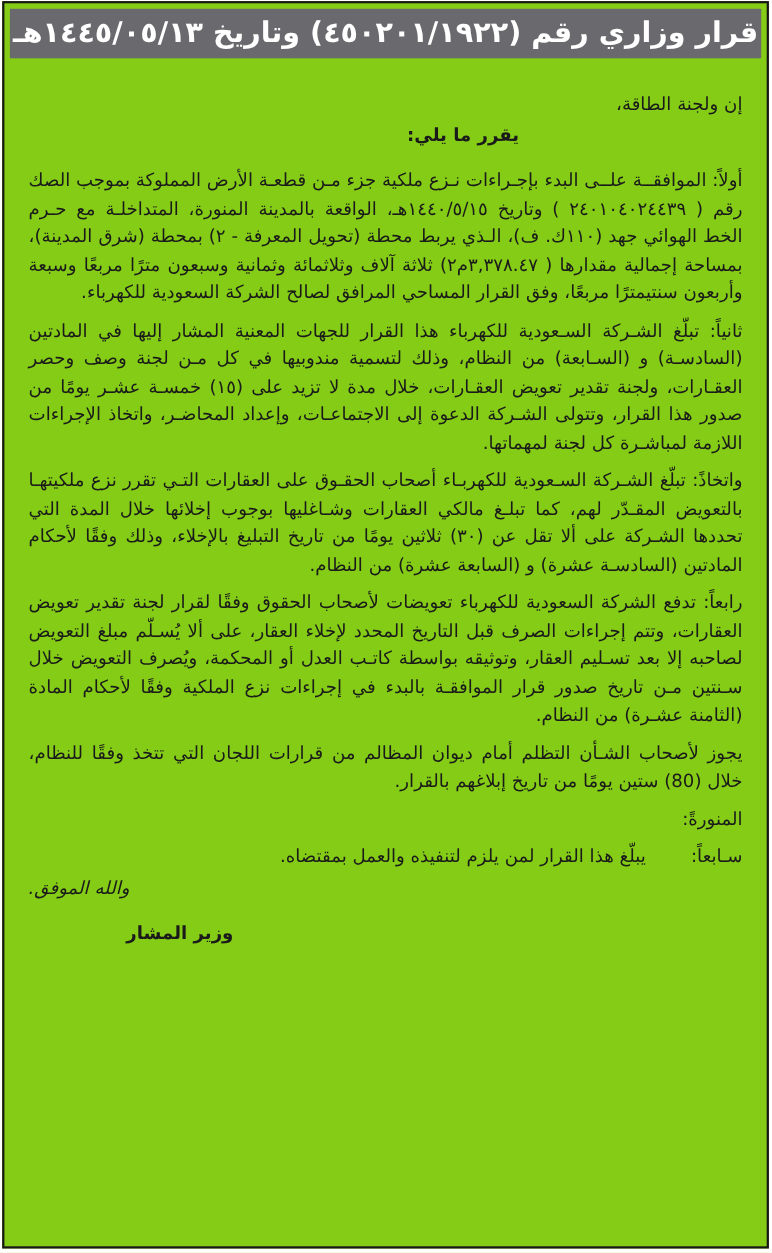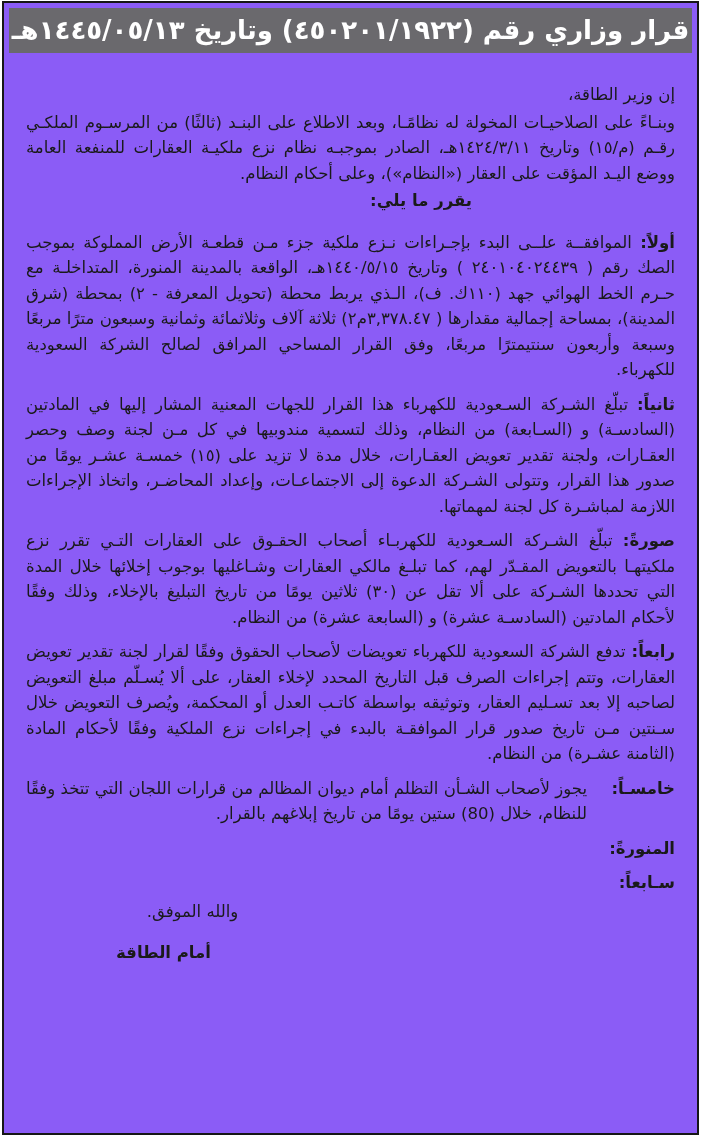--- a/index.html
+++ b/index.html
@@ -2,87 +2,86 @@
 <html lang="ar" dir="rtl"><head>
 <meta charset="utf-8">
 <style>
   html,body{margin:0;padding:0;}
   body{
     width:702px;height:1139px;background:#ffffff;position:relative;
     font-family:"DejaVu Sans", sans-serif;
   }
   .frame{
     position:absolute;left:2px;top:1px;width:693px;height:1130px;
-    border:2px solid #161616;background:#8b5cf6;overflow:hidden;
+    border:2px solid #161616;background:#84cc16;overflow:hidden;
   }
   .banner{
     margin:5px;height:45px;background:#6a696d;color:#ffffff;
     display:flex;align-items:center;justify-content:center;
     font-weight:bold;font-size:26px;line-height:45px;
   }
   .content{
     padding:0 22px;color:#1a1a1a;font-size:16.5px;line-height:25.5px;
     text-align:justify;
   }
   .opener{margin:29px 0 0;text-align:right;}
   .preamble{margin:2px 0 0;}
   .decides{
     margin:2px 0 16px;font-weight:bold;text-align:right;padding-left:0;
     padding-right:203px;text-align:right;
   }
   .item{margin:9px 0 0;}
-  .lbl{font-weight:bold;}
+  .lbl{font-weight:normal;}
   .hang{display:flex;margin:9px 0 0;}
   .hang .lbl{flex:none;min-width:88px;}
   .hang .body{flex:1;text-align:justify;}
-  .blessing{margin:3px 0 16px;text-align:center;padding-right:316px;white-space:nowrap;}
+  .blessing{margin:3px 0 16px;text-align:left;padding-right:316px;white-space:nowrap;font-style:italic;}
   .sig{
     margin:5px auto 0 10px;width:255px;text-align:center;font-weight:bold;
   }
   .sig-title{line-height:26px;}
   .sig-name{line-height:27px;white-space:nowrap;}
 </style>
 </head>
 <body>
 
 <div class="frame">
 
   <div class="banner">
     <span>قرار وزاري رقم (٤٥٠٢٠١/١٩٢٢) وتاريخ ١٤٤٥/٠٥/١٣هـ</span>
   </div>
 
   <div class="content">
 
-    <p class="opener">إن وزير الطاقة،</p>
+    <p class="opener">إن ولجنة الطاقة،</p>
 
-    <p class="preamble">وبنـاءً على الصلاحيـات المخولة له نظامًـا، وبعد الاطلاع على البنـد (ثالثًا) من المرسـوم الملكـي رقـم (م/١٥) وتاريخ ١٤٢٤/٣/١١هـ، الصادر بموجبـه نظام نزع ملكيـة العقارات للمنفعة العامة ووضع اليـد المؤقت على العقار («النظام»)، وعلى أحكام النظام.</p>
 
     <p class="decides">يقرر ما يلي:</p>
 
     <p class="item"><span class="lbl">أولاً:</span> <span>الموافقــة علــى البدء بإجـراءات نـزع ملكية جزء مـن قطعـة الأرض المملوكة بموجب الصك رقم ( ٢٤٠١٠٤٠٢٤٤٣٩ ) وتاريخ ١٤٤٠/٥/١٥هـ، الواقعة بالمدينة المنورة، المتداخلـة مع حـرم الخط الهوائي جهد (١١٠ك. ف)، الـذي يربط محطة (تحويل المعرفة - ٢) بمحطة (شرق المدينة)، بمساحة إجمالية مقدارها ( ٣,٣٧٨.٤٧م٢) ثلاثة آلاف وثلاثمائة وثمانية وسبعون مترًا مربعًا وسبعة وأربعون سنتيمترًا مربعًا، وفق القرار المساحي المرافق لصالح الشركة السعودية للكهرباء.</span></p>
 
     <p class="item"><span class="lbl">ثانياً:</span> <span>تبلّغ الشـركة السـعودية للكهرباء هذا القرار للجهات المعنية المشار إليها في المادتين (السادسـة) و (السـابعة) من النظام، وذلك لتسمية مندوبيها في كل مـن لجنة وصف وحصر العقـارات، ولجنة تقدير تعويض العقـارات، خلال مدة لا تزيد على (١٥) خمسـة عشـر يومًا من صدور هذا القرار، وتتولى الشـركة الدعوة إلى الاجتماعـات، وإعداد المحاضـر، واتخاذ الإجراءات اللازمة لمباشـرة كل لجنة لمهماتها.</span></p>
 
-    <p class="item"><span class="lbl">صورةً:</span> <span>تبلّغ الشـركة السـعودية للكهربـاء أصحاب الحقـوق على العقارات التـي تقرر نزع ملكيتهـا بالتعويض المقـدّر لهم، كما تبلـغ مالكي العقارات وشـاغليها بوجوب إخلائها خلال المدة التي تحددها الشـركة على ألا تقل عن (٣٠) ثلاثين يومًا من تاريخ التبليغ بالإخلاء، وذلك وفقًا لأحكام المادتين (السادسـة عشرة) و (السابعة عشرة) من النظام.</span></p>
+    <p class="item"><span class="lbl">واتخاذً:</span> <span>تبلّغ الشـركة السـعودية للكهربـاء أصحاب الحقـوق على العقارات التـي تقرر نزع ملكيتهـا بالتعويض المقـدّر لهم، كما تبلـغ مالكي العقارات وشـاغليها بوجوب إخلائها خلال المدة التي تحددها الشـركة على ألا تقل عن (٣٠) ثلاثين يومًا من تاريخ التبليغ بالإخلاء، وذلك وفقًا لأحكام المادتين (السادسـة عشرة) و (السابعة عشرة) من النظام.</span></p>
 
     <p class="item"><span class="lbl">رابعاً:</span> <span>تدفع الشركة السعودية للكهرباء تعويضات لأصحاب الحقوق وفقًا لقرار لجنة تقدير تعويض العقارات، وتتم إجراءات الصرف قبل التاريخ المحدد لإخلاء العقار، على ألا يُسـلّم مبلغ التعويض لصاحبه إلا بعد تسـليم العقار، وتوثيقه بواسطة كاتـب العدل أو المحكمة، ويُصرف التعويض خلال سـنتين مـن تاريخ صدور قرار الموافقـة بالبدء في إجراءات نزع الملكية وفقًا لأحكام المادة (الثامنة عشـرة) من النظام.</span></p>
 
     <div class="hang">
-      <span class="lbl">خامسـاً:</span>
       <span class="body">يجوز لأصحاب الشـأن التظلم أمام ديوان المظالم من قرارات اللجان التي تتخذ وفقًا للنظام، خلال (80) ستين يومًا من تاريخ إبلاغهم بالقرار.</span>
     </div>
 
     <div class="hang">
       <span class="lbl">المنورةً:</span>
     </div>
 
     <div class="hang">
       <span class="lbl">سـابعاً:</span>
+      <span class="body">يبلّغ هذا القرار لمن يلزم لتنفيذه والعمل بمقتضاه.</span>
     </div>
 
     <p class="blessing">والله الموفق.</p>
 
     <div class="sig">
-      <div class="sig-title">أمام الطاقة</div>
+      <div class="sig-title">وزير المشار</div>
     </div>
 
   </div>
 </div>
 
 </body></html>

